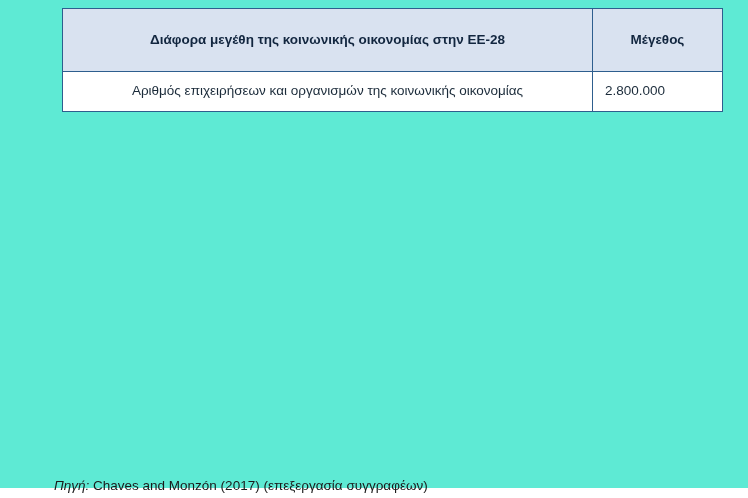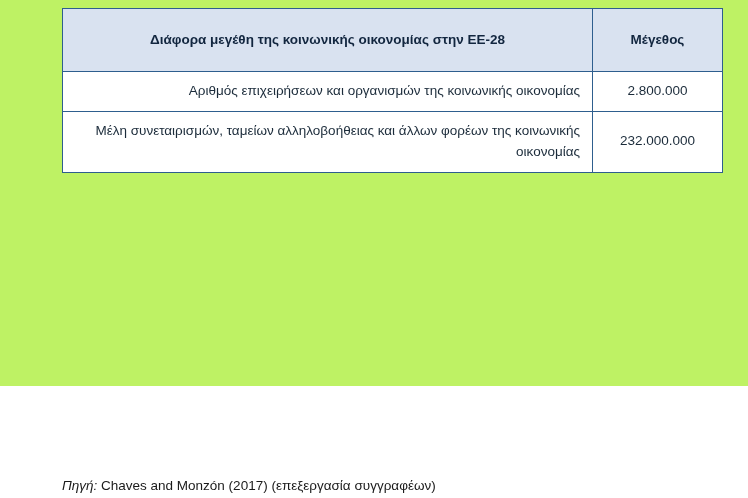--- a/index.html
+++ b/index.html
@@ -10,22 +10,22 @@
   body {
     width: 748px;
     height: 498px;
     overflow: hidden;
     font-family: "Liberation Sans", sans-serif;
     color: #1a1a1a;
   }
   .page {
     position: relative;
     width: 748px;
-    height: 386px;
-    background: #bef264;
+    height: 488px;
+    background: #5eead4;
   }
   .caption-top {
     position: absolute;
     top: 0px;
     left: 62px;
     width: 660px;
     height: 10px;
     overflow: hidden;
     font-size: 13px;
     color: #2a2a2a;
@@ -56,33 +56,32 @@
     height: 44px;
     padding-top: 6px;
     padding-bottom: 6px;
     font-size: 14px;
   }
   thead th.col-metric {
     padding-left: 10px;
     padding-right: 10px;
   }
   tbody td.metric {
-    text-align: right;
+    text-align: center;
     color: #1b2b3a;
   }
   tbody td.value {
-    text-align: center;
     color: #1b2b3a;
     white-space: nowrap;
   }
   col.c1 { width: 530px; }
   col.c2 { width: 130px; }
   .caption-bottom {
     position: absolute;
-    left: 62px;
+    left: 54px;
     top: 478px;
     width: 660px;
     font-size: 13.5px;
     color: #1a1a1a;
     white-space: nowrap;
   }
   .caption-bottom .src-label {
     font-style: italic;
   }
 </style>
@@ -102,24 +101,20 @@
       <tr>
         <th class="col-metric">Διάφορα μεγέθη της κοινωνικής οικονομίας στην ΕΕ-28</th>
         <th class="col-value">Μέγεθος</th>
       </tr>
     </thead>
     <tbody>
       <tr>
         <td class="metric">Αριθμός επιχειρήσεων και οργανισμών της κοινωνικής οικονομίας</td>
         <td class="value">2.800.000</td>
       </tr>
-      <tr>
-        <td class="metric">Μέλη συνεταιρισμών, ταμείων αλληλοβοήθειας και άλλων φορέων της κοινωνικής οικονομίας</td>
-        <td class="value">232.000.000</td>
-      </tr>
     </tbody>
   </table>
 
   <div class="caption-bottom">
     <span class="src-label">Πηγή:</span>
     <span>Chaves and Monzón (2017) (επεξεργασία συγγραφέων)</span>
   </div>
 
 </div>
 

